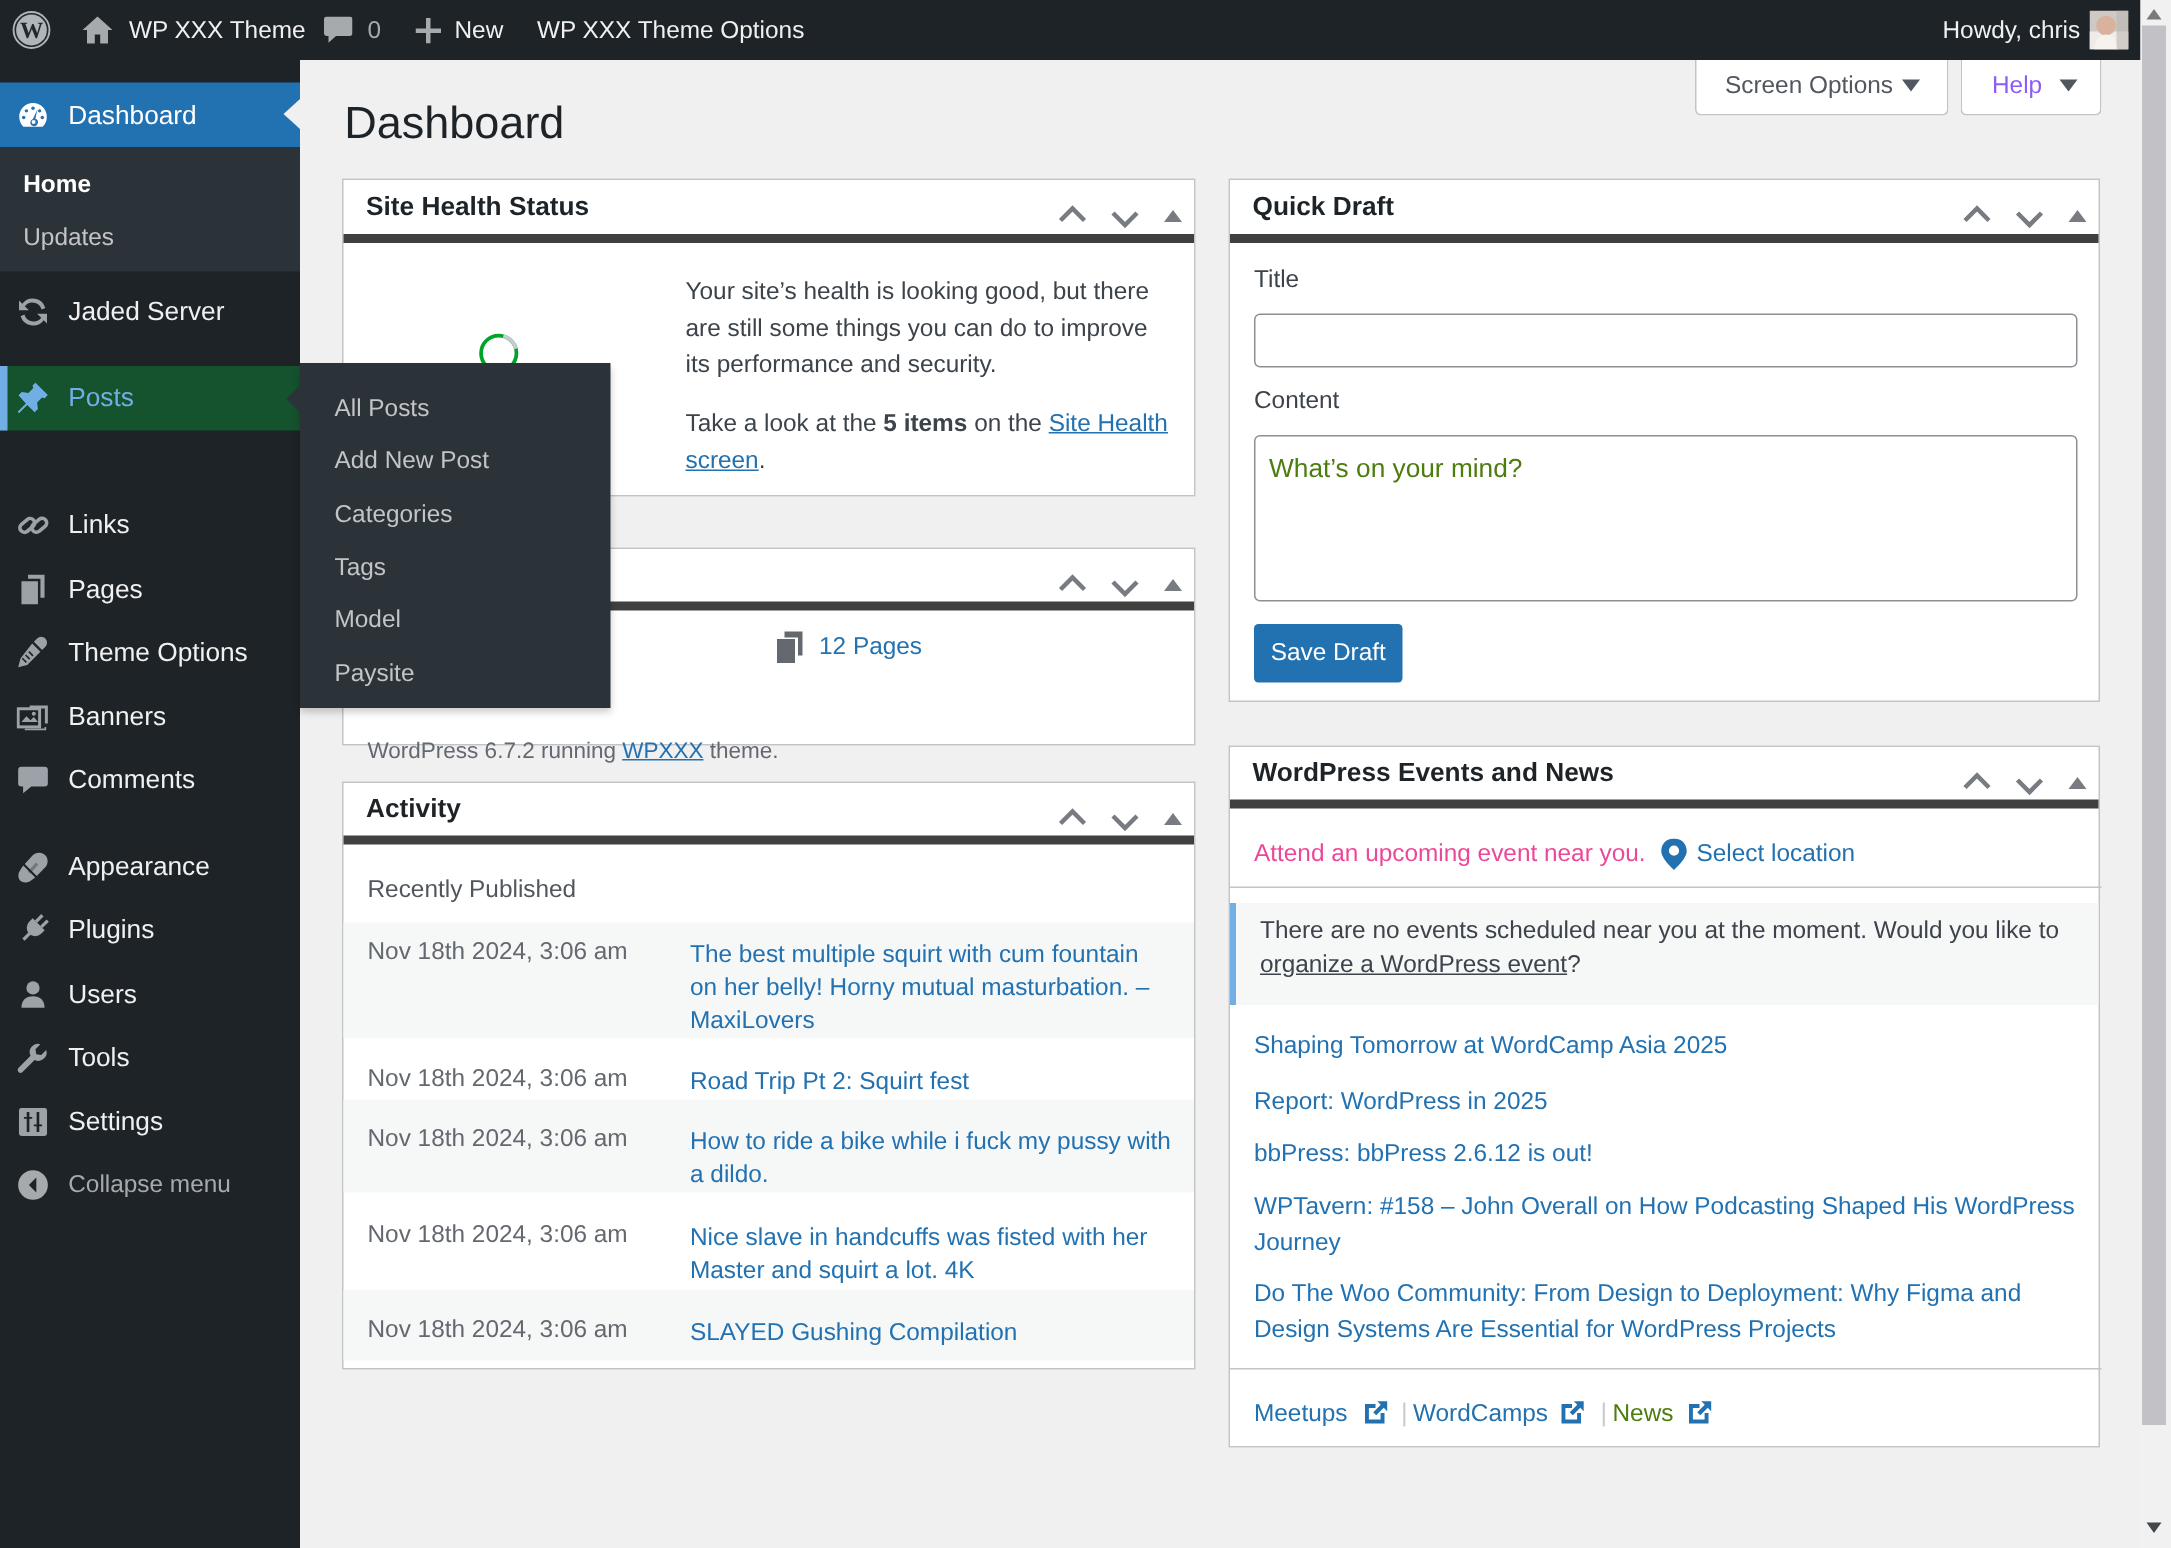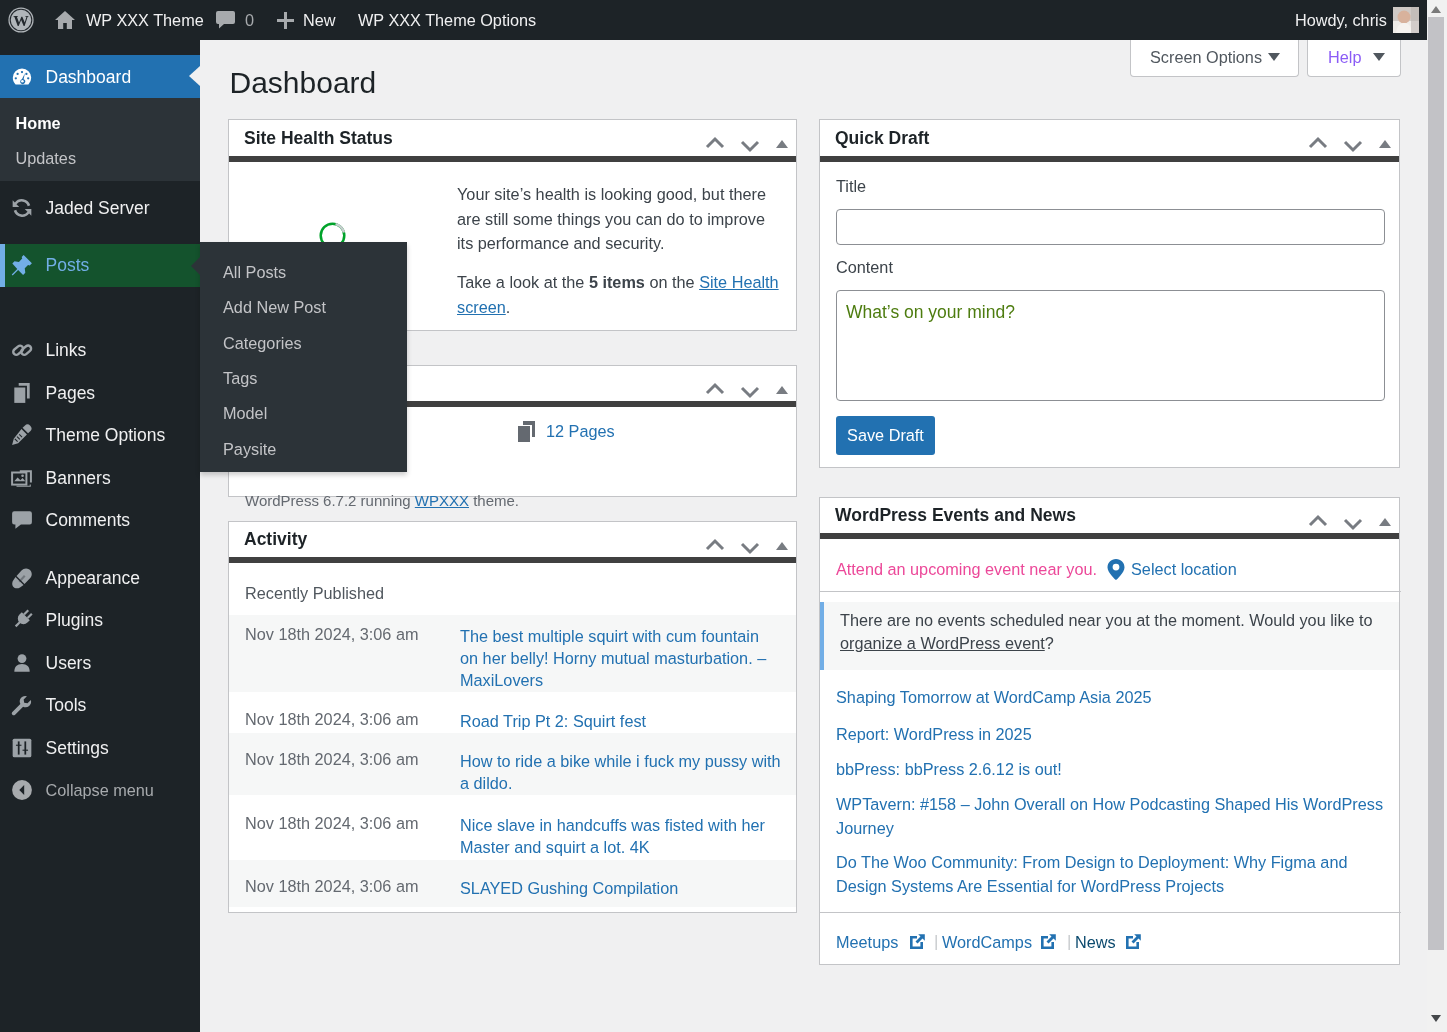--- a/index.html
+++ b/index.html
@@ -157,21 +157,21 @@
   <div class="abs" style="left:16px;top:435px;font-size:16.25px;color:#2271b1;">Meetups</div>
   <svg class="abs extic" style="left:87px;top:434px;">
       <use href="#ext"></use>
     </svg>
   <div class="abs" style="left:114px;top:434px;color:#c8cbce;font-size:17px;">|</div>
   <div class="abs" style="left:122px;top:435px;font-size:16.25px;color:#2271b1;">WordCamps</div>
   <svg class="abs extic" style="left:218px;top:434px;">
       <use href="#ext"></use>
     </svg>
   <div class="abs" style="left:247px;top:434px;color:#c8cbce;font-size:17px;">|</div>
-  <div class="abs" style="left:255px;top:435px;font-size:16.25px;color:#0c4a6e;">News</div>
+  <div class="abs" style="left:255px;top:435px;font-size:16.25px;color:#4d7c0f;">News</div>
   <svg class="abs extic" style="left:303px;top:434px;">
       <use href="#ext"></use>
     </svg>
   <svg width="0" height="0" style="position:absolute;">
       <defs>
         <g id="ext">
           <path d="M3 4 v13 h13 v-7 h-2.6 v4.4 h-7.8 v-7.8 H10 V4 Z" fill="#2271b1"></path>
           <path d="M11.2 2.2 H17.8 v6.6 L15.5 6.5 L10.5 11.5 L8.5 9.5 L13.5 4.5 Z" fill="#2271b1"></path>
         </g>
       </defs>

